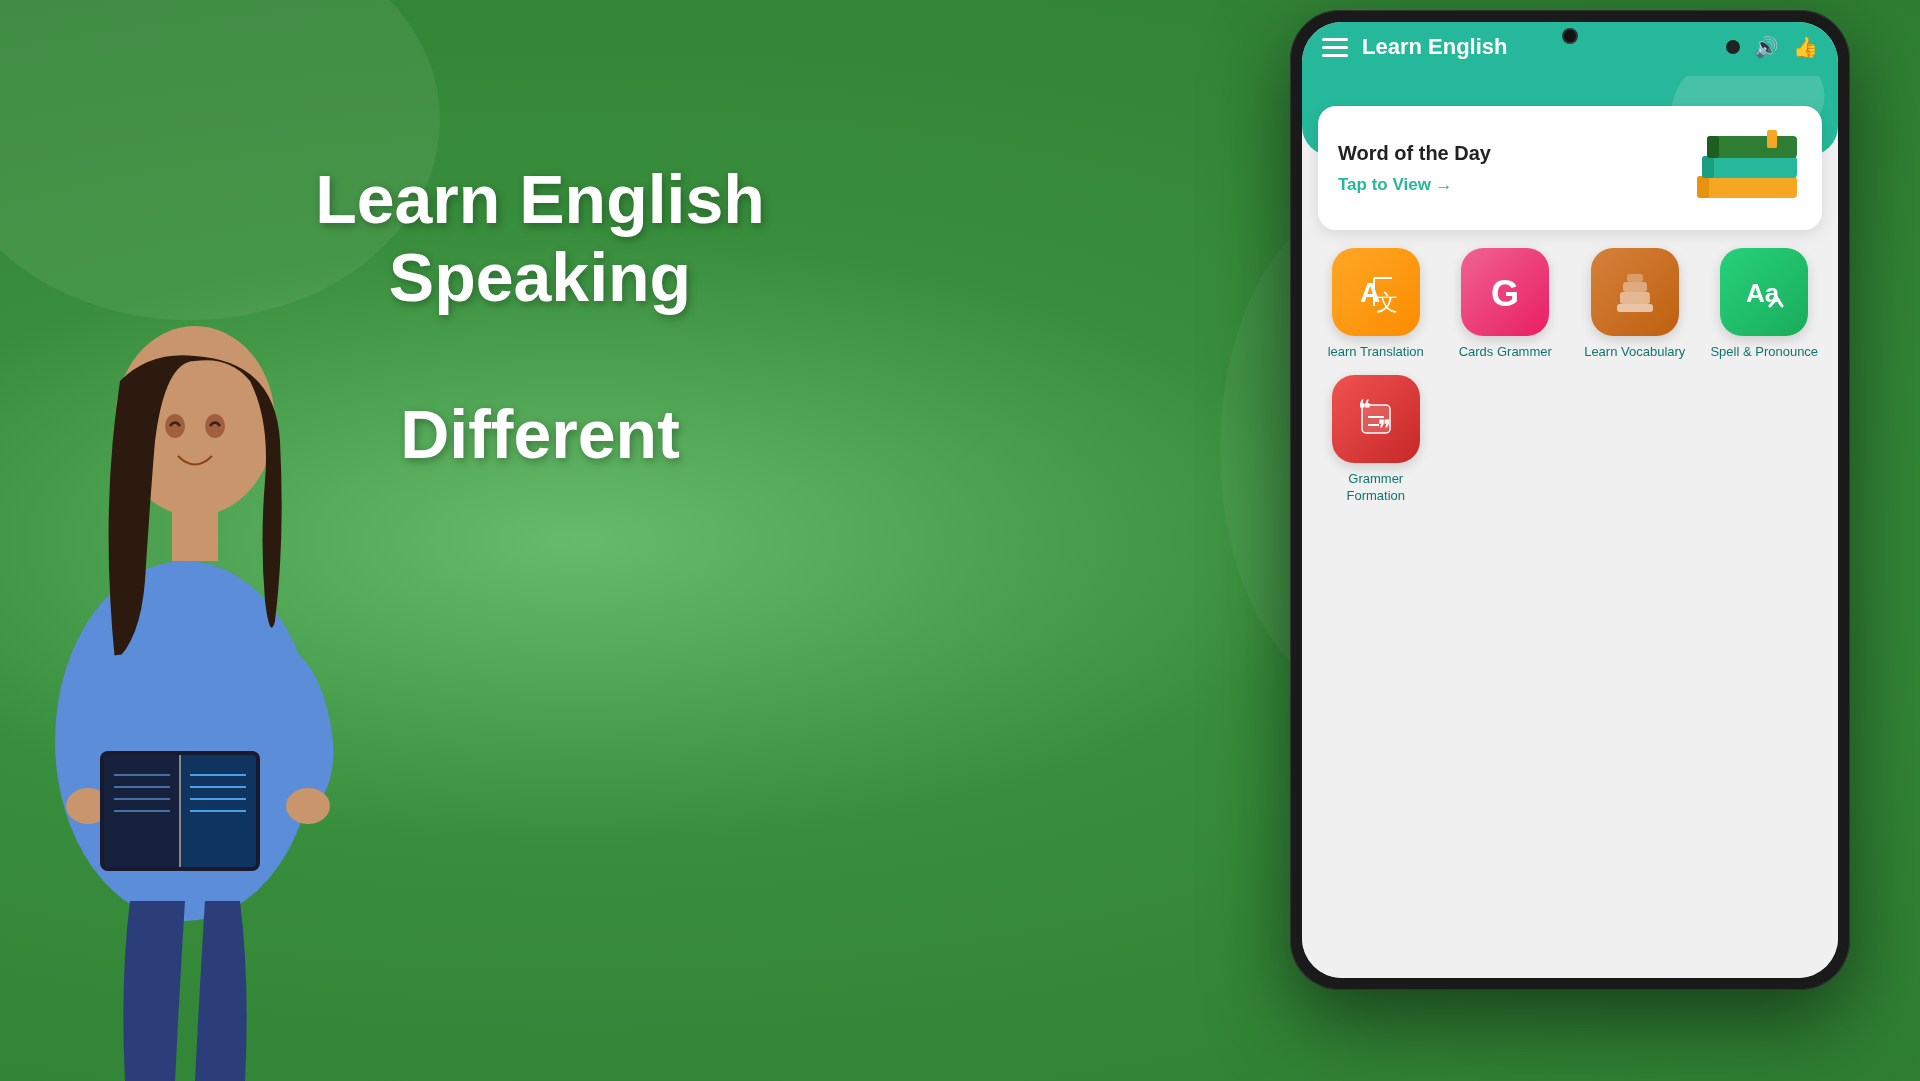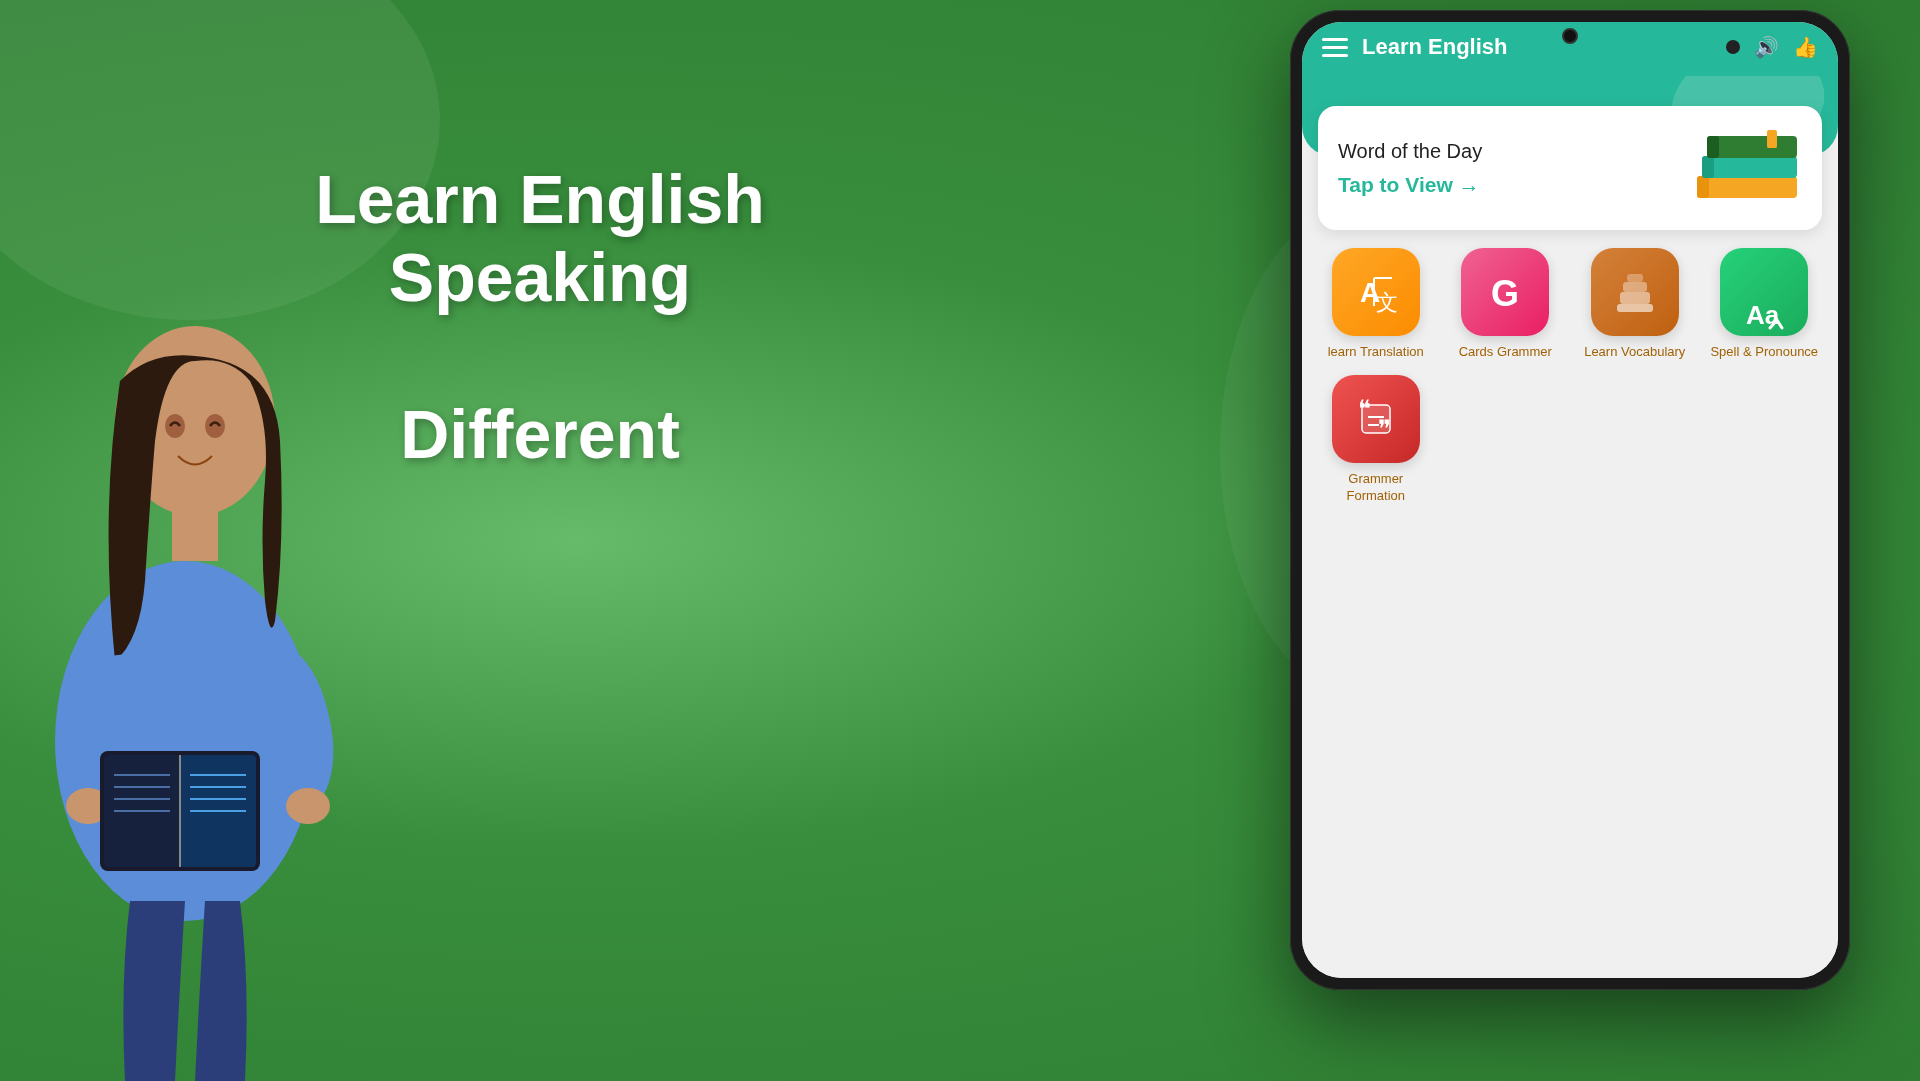--- a/index.html
+++ b/index.html
@@ -183,28 +183,28 @@
       z-index: 1;
       display: flex;
       align-items: center;
       justify-content: space-between;
       box-shadow: 0 4px 15px rgba(0,0,0,0.1);
       margin-bottom: 18px;
     }
 
     .word-of-day-text h3 {
       font-size: 20px;
-      font-weight: 400;
+      font-weight: 700;
       color: #222;
       margin-bottom: 10px;
     }
 
     .tap-to-view {
       color: #26b89a;
-      font-size: 21px;
+      font-size: 17px;
       font-weight: 600;
       cursor: pointer;
     }
 
     
     .features-grid {
       display: grid;
       grid-template-columns: repeat(4, 1fr);
       gap: 14px;
     }
@@ -224,34 +224,34 @@
       display: flex;
       align-items: center;
       justify-content: center;
       font-size: 38px;
       color: white;
       box-shadow: 0 4px 12px rgba(0,0,0,0.15);
     }
 
     .feature-label {
       font-size: 13px;
-      color: #a16207;
+      color: #0f766e;
       text-align: center;
       font-weight: 500;
       line-height: 1.3;
     }
 
     
     .icon-orange { background: linear-gradient(135deg, #ffa726, #fb8c00); }
     .icon-purple { background: linear-gradient(135deg, #ab47bc, #8e24aa); }
     .icon-teal { background: linear-gradient(135deg, #26c6da, #0097a7); }
     .icon-pink { background: linear-gradient(135deg, #f06292, #e91e63); }
     .icon-blue-purple { background: linear-gradient(135deg, #7e57c2, #5c35b5); }
     .icon-brown { background: linear-gradient(135deg, #d4813a, #bf6010); }
-    .icon-green { background: linear-gradient(135deg, #26d17a, #1aac5c); align-items: flex-end; }
+    .icon-green { background: linear-gradient(135deg, #26d17a, #1aac5c); }
     .icon-red-pink { background: linear-gradient(135deg, #ef5350, #c62828); }
 
     
     .person-container {
       position: absolute;
       left: 0;
       bottom: 0;
       width: 380px;
       height: 920px;
       z-index: 2;

